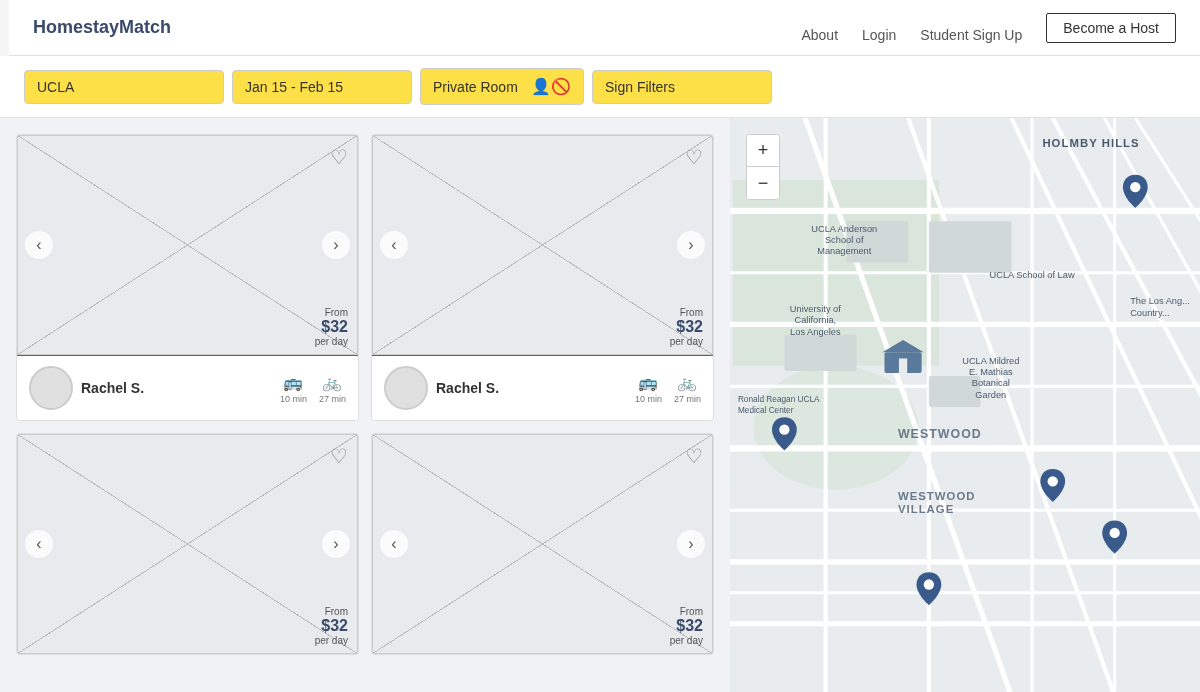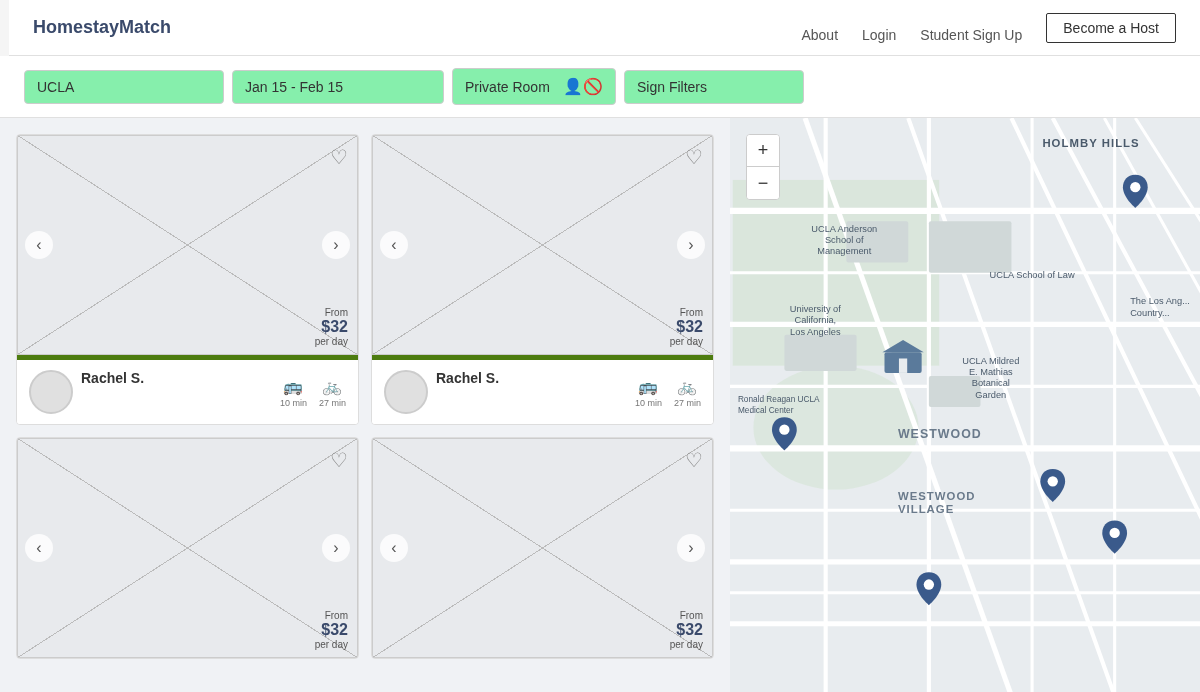--- a/index.html
+++ b/index.html
@@ -50,26 +50,26 @@
       padding: 12px 24px;
       border-bottom: 1px solid #e0e0e0;
       gap: 0;
     }
     .search-field {
       border: 1px solid #ccc;
       border-radius: 4px;
       padding: 8px 12px;
       font-size: 14px;
       color: #333;
-      background: #86efac;
+      background: #fde047;
       cursor: text;
     }
     .search-field:not(:last-child) { margin-right: 8px; }
     .search-field.location { width: 200px; }
-    .search-field.dates { width: 212px; }
+    .search-field.dates { width: 180px; }
     .search-field.room-type {
       width: 164px;
       display: flex;
       align-items: center;
       justify-content: space-between;
     }
     .room-type-inner {
       display: flex;
       align-items: center;
       gap: 8px;
@@ -195,22 +195,23 @@
     }
     .price-per {
       font-size: 10px;
       color: #555;
       display: block;
     }
 
     .card-footer {
       padding: 10px 12px;
       display: flex;
+      align-items: center;
       gap: 8px;
-      border-top: 5px solid #4d7c0f;
+      border-top: 1px solid #4d7c0f;
       background: #fff;
     }
     .host-avatar {
       width: 44px;
       height: 44px;
       border-radius: 50%;
       background: #e0e0e0;
       border: 2px solid #ccc;
       flex-shrink: 0;
     }

